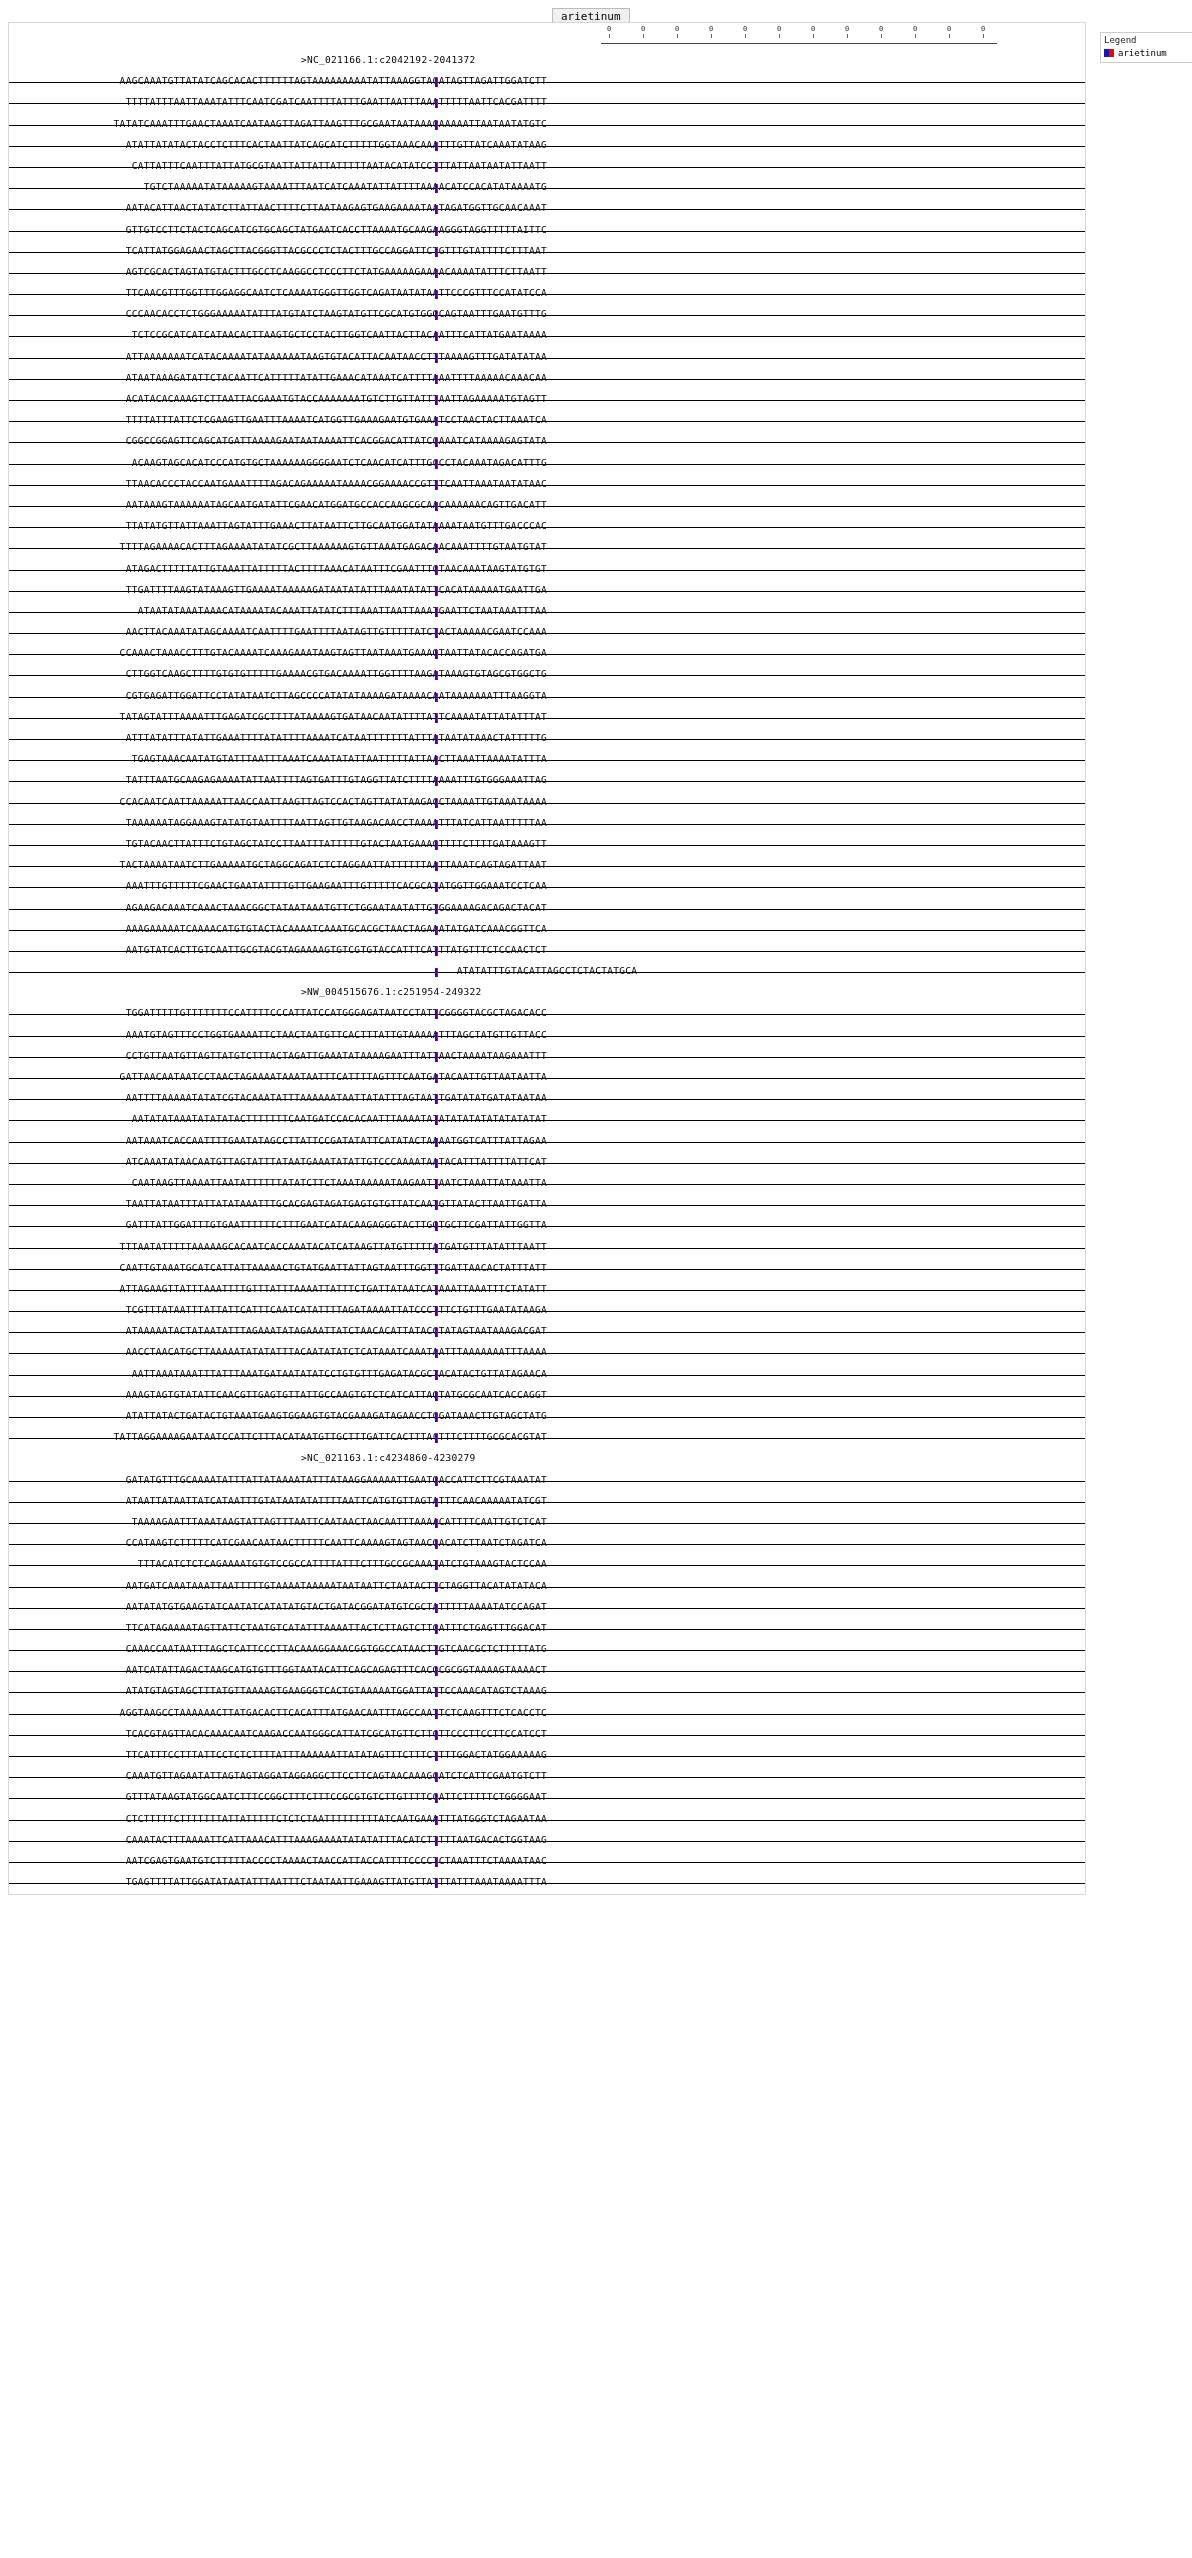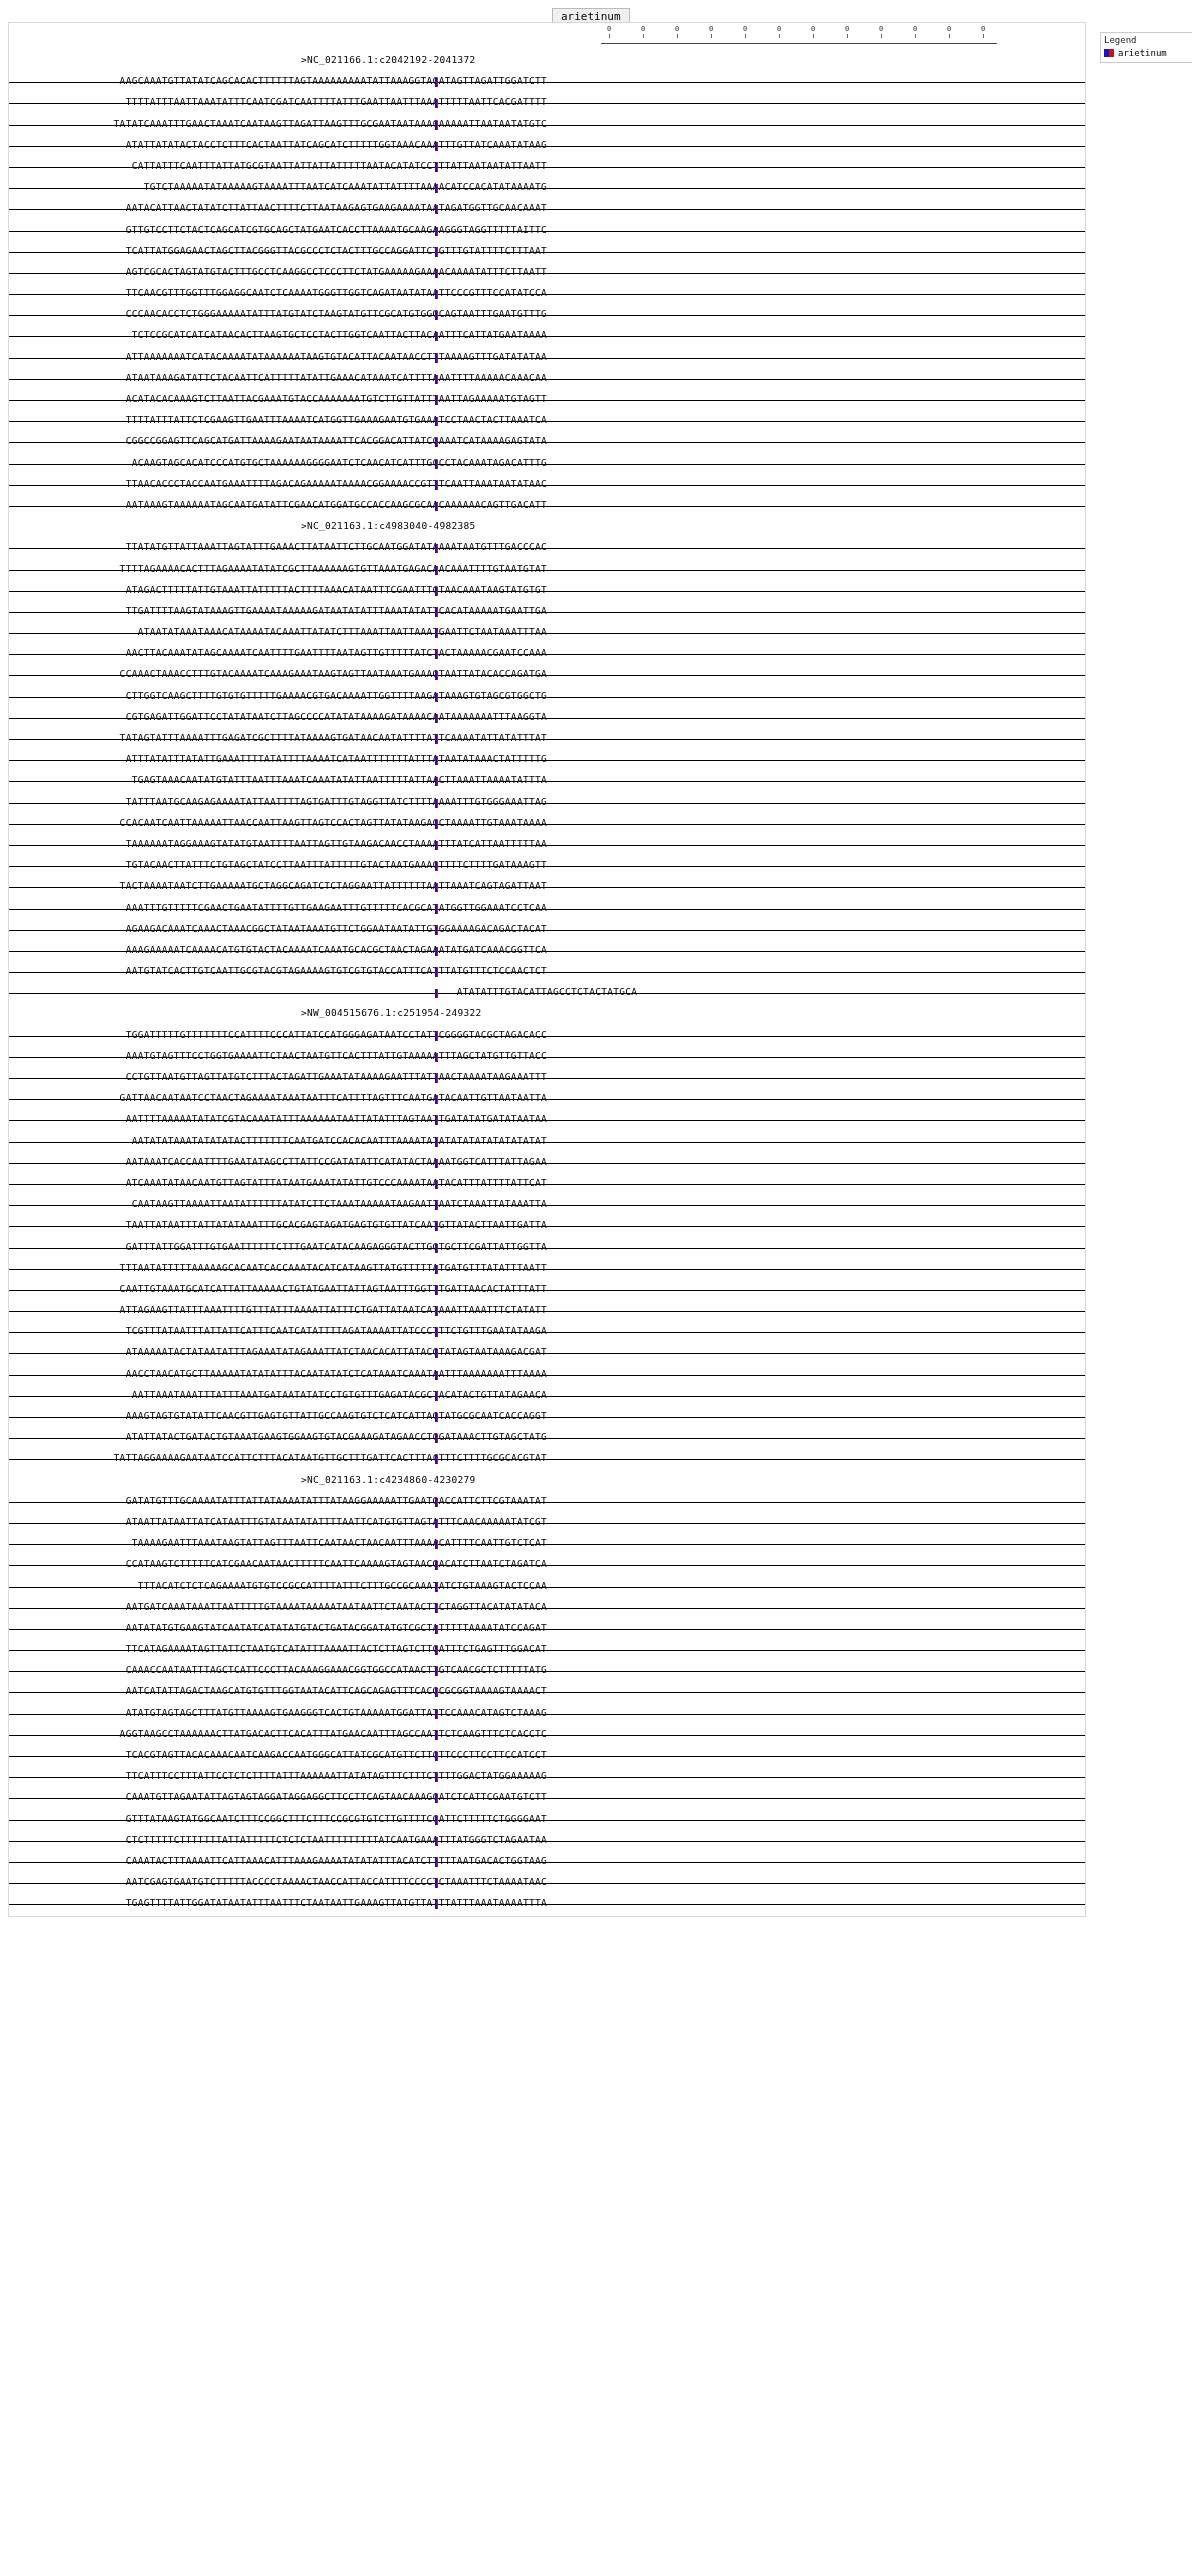--- a/index.html
+++ b/index.html
@@ -418,23 +418,20 @@
           </div>
         </div>
         <div class="row">
           <div class="track"></div>
           <div class="seq">AATAAAGTAAAAAATAGCAATGATATTCGAACATGGATGCCACCAAGCGCAACAAAAAACAGTTGACATT</div>
           <div class="feature" style="left: 426.096px;">
             <span class="fl" style="background: rgb(20, 20, 200);"></span>
             <span class="fr" style="background: rgb(200, 20, 20);"></span>
           </div>
         </div>
-        <div class="row header">
-          <div class="seq">&gt;NC_021163.1:c4983040-4982385</div>
-        </div>
         <div class="row">
           <div class="track"></div>
           <div class="seq">TTATATGTTATTAAATTAGTATTTGAAACTTATAATTCTTGCAATGGATATAAAATAATGTTTGACCCAC</div>
           <div class="feature" style="left: 426.096px;">
             <span class="fl" style="background: rgb(20, 20, 200);"></span>
             <span class="fr" style="background: rgb(200, 20, 20);"></span>
           </div>
         </div>
         <div class="row">
           <div class="track"></div>

